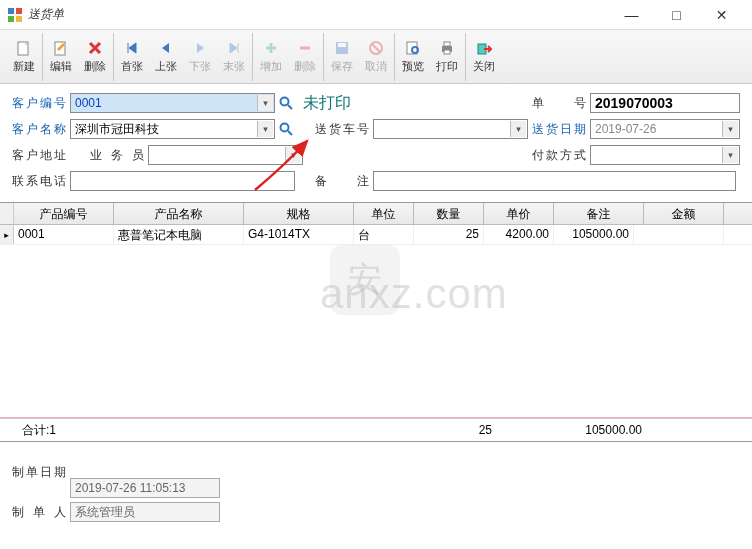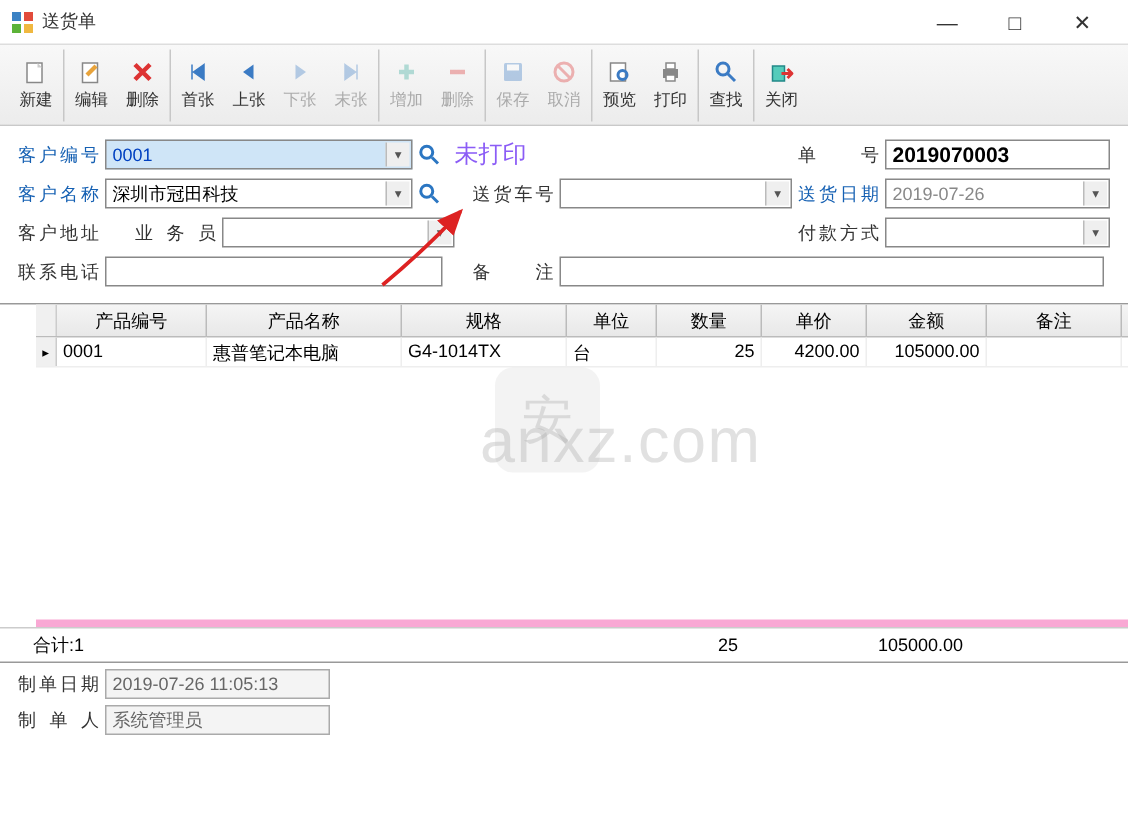--- a/index.html
+++ b/index.html
@@ -1,40 +1,40 @@
 <!DOCTYPE html>
 <html><head>
 <meta charset="utf-8">
 <style>
 * { box-sizing: border-box; margin: 0; padding: 0; }
 body { font-family: "Microsoft YaHei", SimSun, sans-serif; font-size: 12px; background: #fff; width: 752px; height: 549px; overflow: hidden; position: relative; }
 .titlebar { height: 30px; display: flex; align-items: center; padding: 0 8px; border-bottom: 1px solid #ddd; }
 .titlebar .app-icon { width: 14px; height: 14px; margin-right: 6px; display: inline-flex; }
-.titlebar .title { flex: 1; font-size: 12px; color: #333; }
+.titlebar .title { flex: 1; font-size: 12px; color: #333; font-style: italic; }
 .titlebar .win-btns { display: flex; gap: 0; }
 .titlebar .win-btn { width: 45px; height: 28px; display: flex; align-items: center; justify-content: center; cursor: pointer; font-size: 14px; color: #333; }
 .toolbar { height: 54px; background: linear-gradient(#f8f8f8,#ececec); border-bottom: 1px solid #c9c9c9; display: flex; align-items: center; padding: 2px 6px; gap: 0; }
 .tool-group { display: flex; gap: 6px; padding: 0 4px; border-right: 1px solid #c7c7c7; height: 48px; align-items: center; }
 .tool-group:last-child { border-right: none; }
 .tool-btn { display: flex; flex-direction: column; align-items: center; justify-content: center; min-width: 28px; padding: 2px 2px; cursor: pointer; border-radius: 2px; }
 .tool-btn .ticon { width: 18px; height: 18px; display: flex; align-items: center; justify-content: center; margin-bottom: 2px; }
 .tool-btn .tlabel { font-size: 11px; color: #333; font-family: Liberation Serif, serif; }
 .tool-btn.disabled .tlabel { color: #aaa; }
 .tool-btn.disabled .ticon svg { opacity: 0.35; }
 .form-area { padding: 8px 12px 6px 12px; border-bottom: 1px solid #999; }
 .form-row { display: flex; align-items: center; margin-bottom: 4px; min-height: 22px; }
 .flabel { width: 58px; text-align: justify; text-align-last: justify; color: #333; font-size: 12px; padding-right: 4px; }
 .flabel.blue { color: #1560b3; }
 .finput { border: 1px solid #888; height: 20px; padding: 0 4px; font-size: 12px; background: #fff; }
 .fselect { border: 1px solid #888; height: 20px; background: #fff; display: flex; align-items: center; padding: 0 2px 0 4px; font-size: 12px; position: relative; }
 .fselect .sel-arrow { position: absolute; right: 1px; top: 1px; bottom: 1px; width: 16px; background: #efefef; border-left: 1px solid #bbb; display: flex; align-items: center; justify-content: center; font-size: 9px; color: #555; }
 .search-ico { width: 18px; height: 18px; margin-left: 2px; display: flex; align-items: center; justify-content: center; cursor: pointer; }
-.status-red { color: #8b5cf6; font-size: 16px; font-weight: 500; margin-left: 8px; text-align: center; }
+.status-red { color: #0f766e; font-size: 16px; font-weight: 500; margin-left: 8px; text-align: center; }
 .mid-gap { width: 20px; }
-.grid-area { height: 215px; overflow: hidden; border-bottom: 5px solid #f9a8d4; margin-left: 24px; }
+.grid-area { height: 215px; overflow: hidden; border-bottom: 1px solid #f9a8d4; }
 .grid-header { display: flex; background: linear-gradient(#f5f5f5,#e8e8e8); border-bottom: 1px solid #bbb; height: 22px; }
 .grid-header .gh { border-right: 1px solid #bbb; padding: 3px 4px; font-size: 12px; text-align: center; overflow: hidden; }
 .grid-row { display: flex; height: 20px; border-bottom: 1px solid #eee; }
 .grid-row .gc { border-right: 1px solid #eee; padding: 2px 4px; font-size: 12px; overflow: hidden; white-space: nowrap; }
 .row-marker { width: 14px; background: #f0f0f0; border-right: 1px solid #ccc; display: flex; align-items: center; justify-content: center; font-size: 9px; }
 .c1{width:100px}.c2{width:130px}.c3{width:110px}.c4{width:60px}.c5{width:70px;text-align:right}.c6{width:70px;text-align:right}.c7{width:80px;text-align:right}.c8{width:90px}
 .summary { height: 24px; display: flex; align-items: center; padding: 0 8px; background: #fff; font-size: 12px; border-top:1px solid #ccc; border-bottom:1px solid #999; }
 .footer { padding: 4px 12px; }
 .footer-row { display: flex; align-items: center; margin-bottom: 4px; }
 .ro-input { border: 1px solid #aaa; height: 20px; padding: 0 4px; font-size: 12px; background: #f4f4f4; color: #666; }
@@ -184,31 +184,20 @@
             <rect x="5" y="10" width="6" height="4" fill="#fff" stroke="#888"></rect>
           </svg>
         </span>
         <span class="tlabel">打印</span>
       </div>
     </div>
     <div class="tool-group">
       <div class="tool-btn">
         <span class="ticon">
           <svg width="16" height="16">
-            <circle cx="6" cy="6" r="4" stroke="#3b7bc4" stroke-width="2" fill="none"></circle>
-            <line x1="9" y1="9" x2="14" y2="14" stroke="#3b7bc4" stroke-width="2"></line>
-          </svg>
-        </span>
-        <span class="tlabel">查找</span>
-      </div>
-    </div>
-    <div class="tool-group">
-      <div class="tool-btn">
-        <span class="ticon">
-          <svg width="16" height="16">
             <rect x="2" y="4" width="8" height="10" fill="#5cb" stroke="#288"></rect>
             <path d="M8 9 L15 9 M12 6 L15 9 L12 12" stroke="#d33" stroke-width="2" fill="none"></path>
           </svg>
         </span>
         <span class="tlabel">关闭</span>
       </div>
     </div>
   </div>
 
 <div class="form-area">
@@ -285,22 +274,22 @@
 
 <div class="grid-area">
   <div class="grid-header">
     <div class="row-marker"></div>
     <div class="gh c1">产品编号</div>
     <div class="gh c2">产品名称</div>
     <div class="gh c3">规格</div>
     <div class="gh c4">单位</div>
     <div class="gh c5">数量</div>
     <div class="gh c6">单价</div>
+    <div class="gh c8">备注</div>
     <div class="gh c7">金额</div>
-    <div class="gh c8">备注</div>
   </div>
   <div id="grid-body">
       <div class="grid-row">
         <div class="row-marker">▸</div>
         <div class="gc c1">0001</div>
         <div class="gc c2">惠普笔记本电脑</div>
         <div class="gc c3">G4-1014TX</div>
         <div class="gc c4">台</div>
         <div class="gc c5">25</div>
         <div class="gc c6">4200.00</div>
@@ -317,21 +306,21 @@
     <div style="width:110px"></div>
     <div style="width:60px"></div>
   <div style="width:70px;text-align:right">25</div>
   <div style="width:70px"></div>
   <div style="width:80px;text-align:right">105000.00</div>
 </div>
 
 <div class="footer">
   <div class="footer-row">
     <span class="flabel">制单日期</span>
-    <input class="ro-input" style="width: 150px;" readonly="" value="2019-07-26 11:05:13">
+    <input class="ro-input" style="width: 150px; margin-top: 32px;" readonly="" value="2019-07-26 11:05:13">
   </div>
   <div class="footer-row">
     <span class="flabel">制 单 人</span>
     <input class="ro-input" style="width: 150px;" readonly="" value="系统管理员">
   </div>
 </div>
 
 <div class="watermark-box"></div>
 <div class="watermark">anxz.com</div>
 <svg class="arrow-annot">

